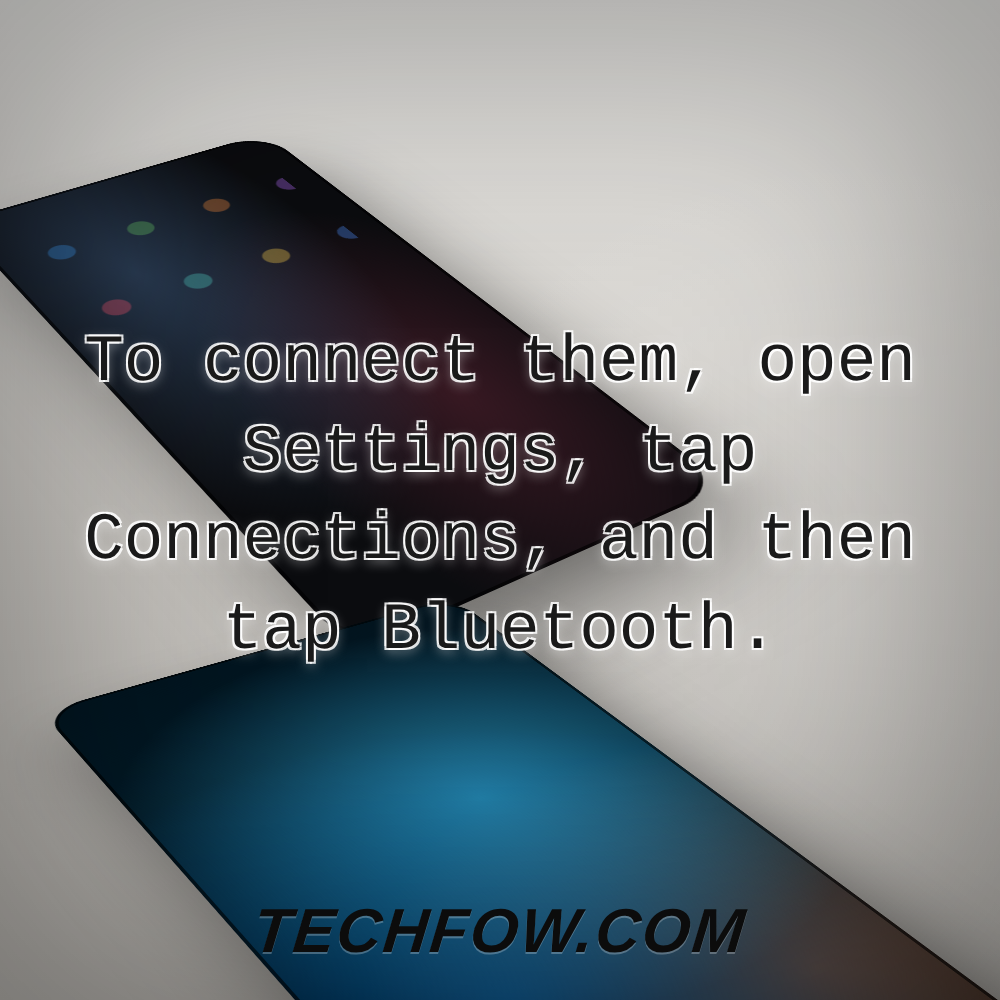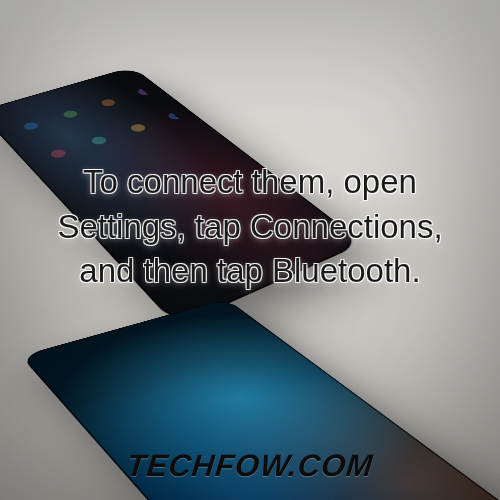--- a/index.html
+++ b/index.html
@@ -61,21 +61,21 @@
     box-shadow: inset 0 0 140px 30px rgba(0,0,0,0.32);
     pointer-events:none;
   }
 
   .caption {
     position: absolute;
     left: 0; right: 0;
     top: 160px;
     padding: 0 42px;
     text-align: center;
-    font-family: Liberation Sans, sans-serif;
+    font-family: Liberation Mono, monospace;
     font-size: 33px;
     line-height: 1.35;
     color: #1a1a1a;
     text-shadow:
       -1px -1px 0 rgba(255,255,255,0.85),
        1px -1px 0 rgba(255,255,255,0.85),
       -1px  1px 0 rgba(255,255,255,0.85),
        1px  1px 0 rgba(255,255,255,0.85),
        0 2px 6px rgba(255,255,255,0.5);
   }

